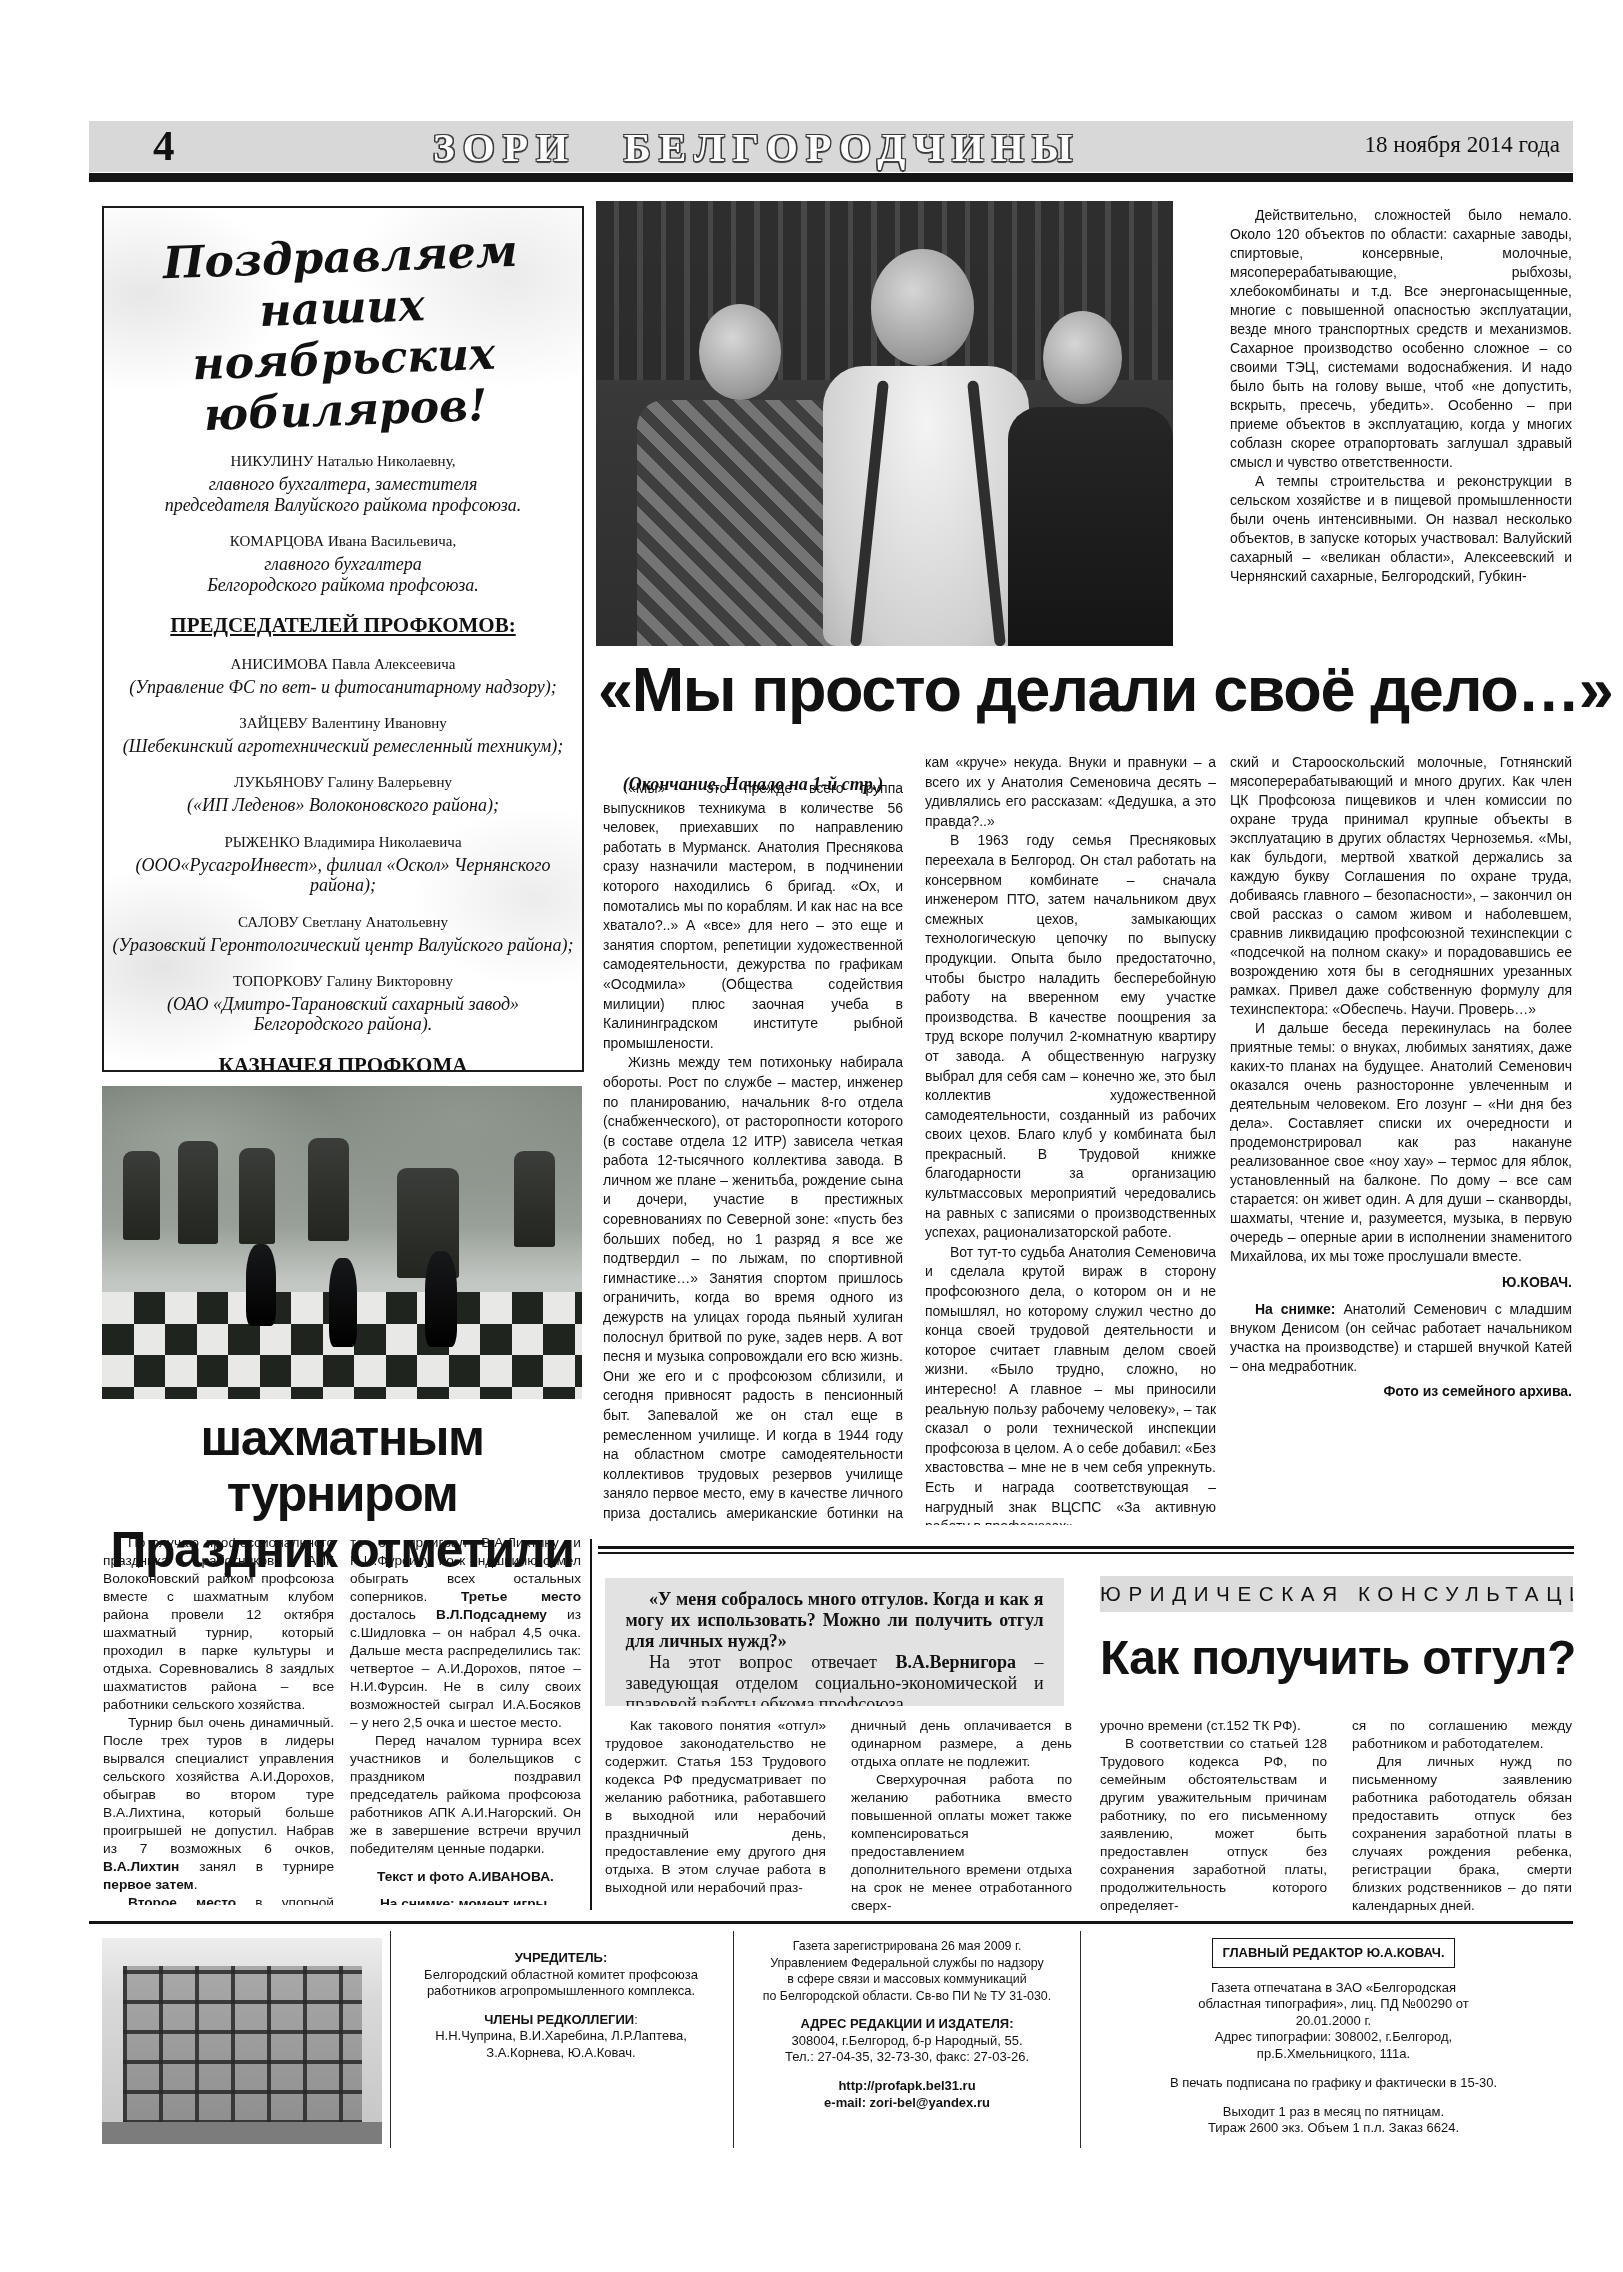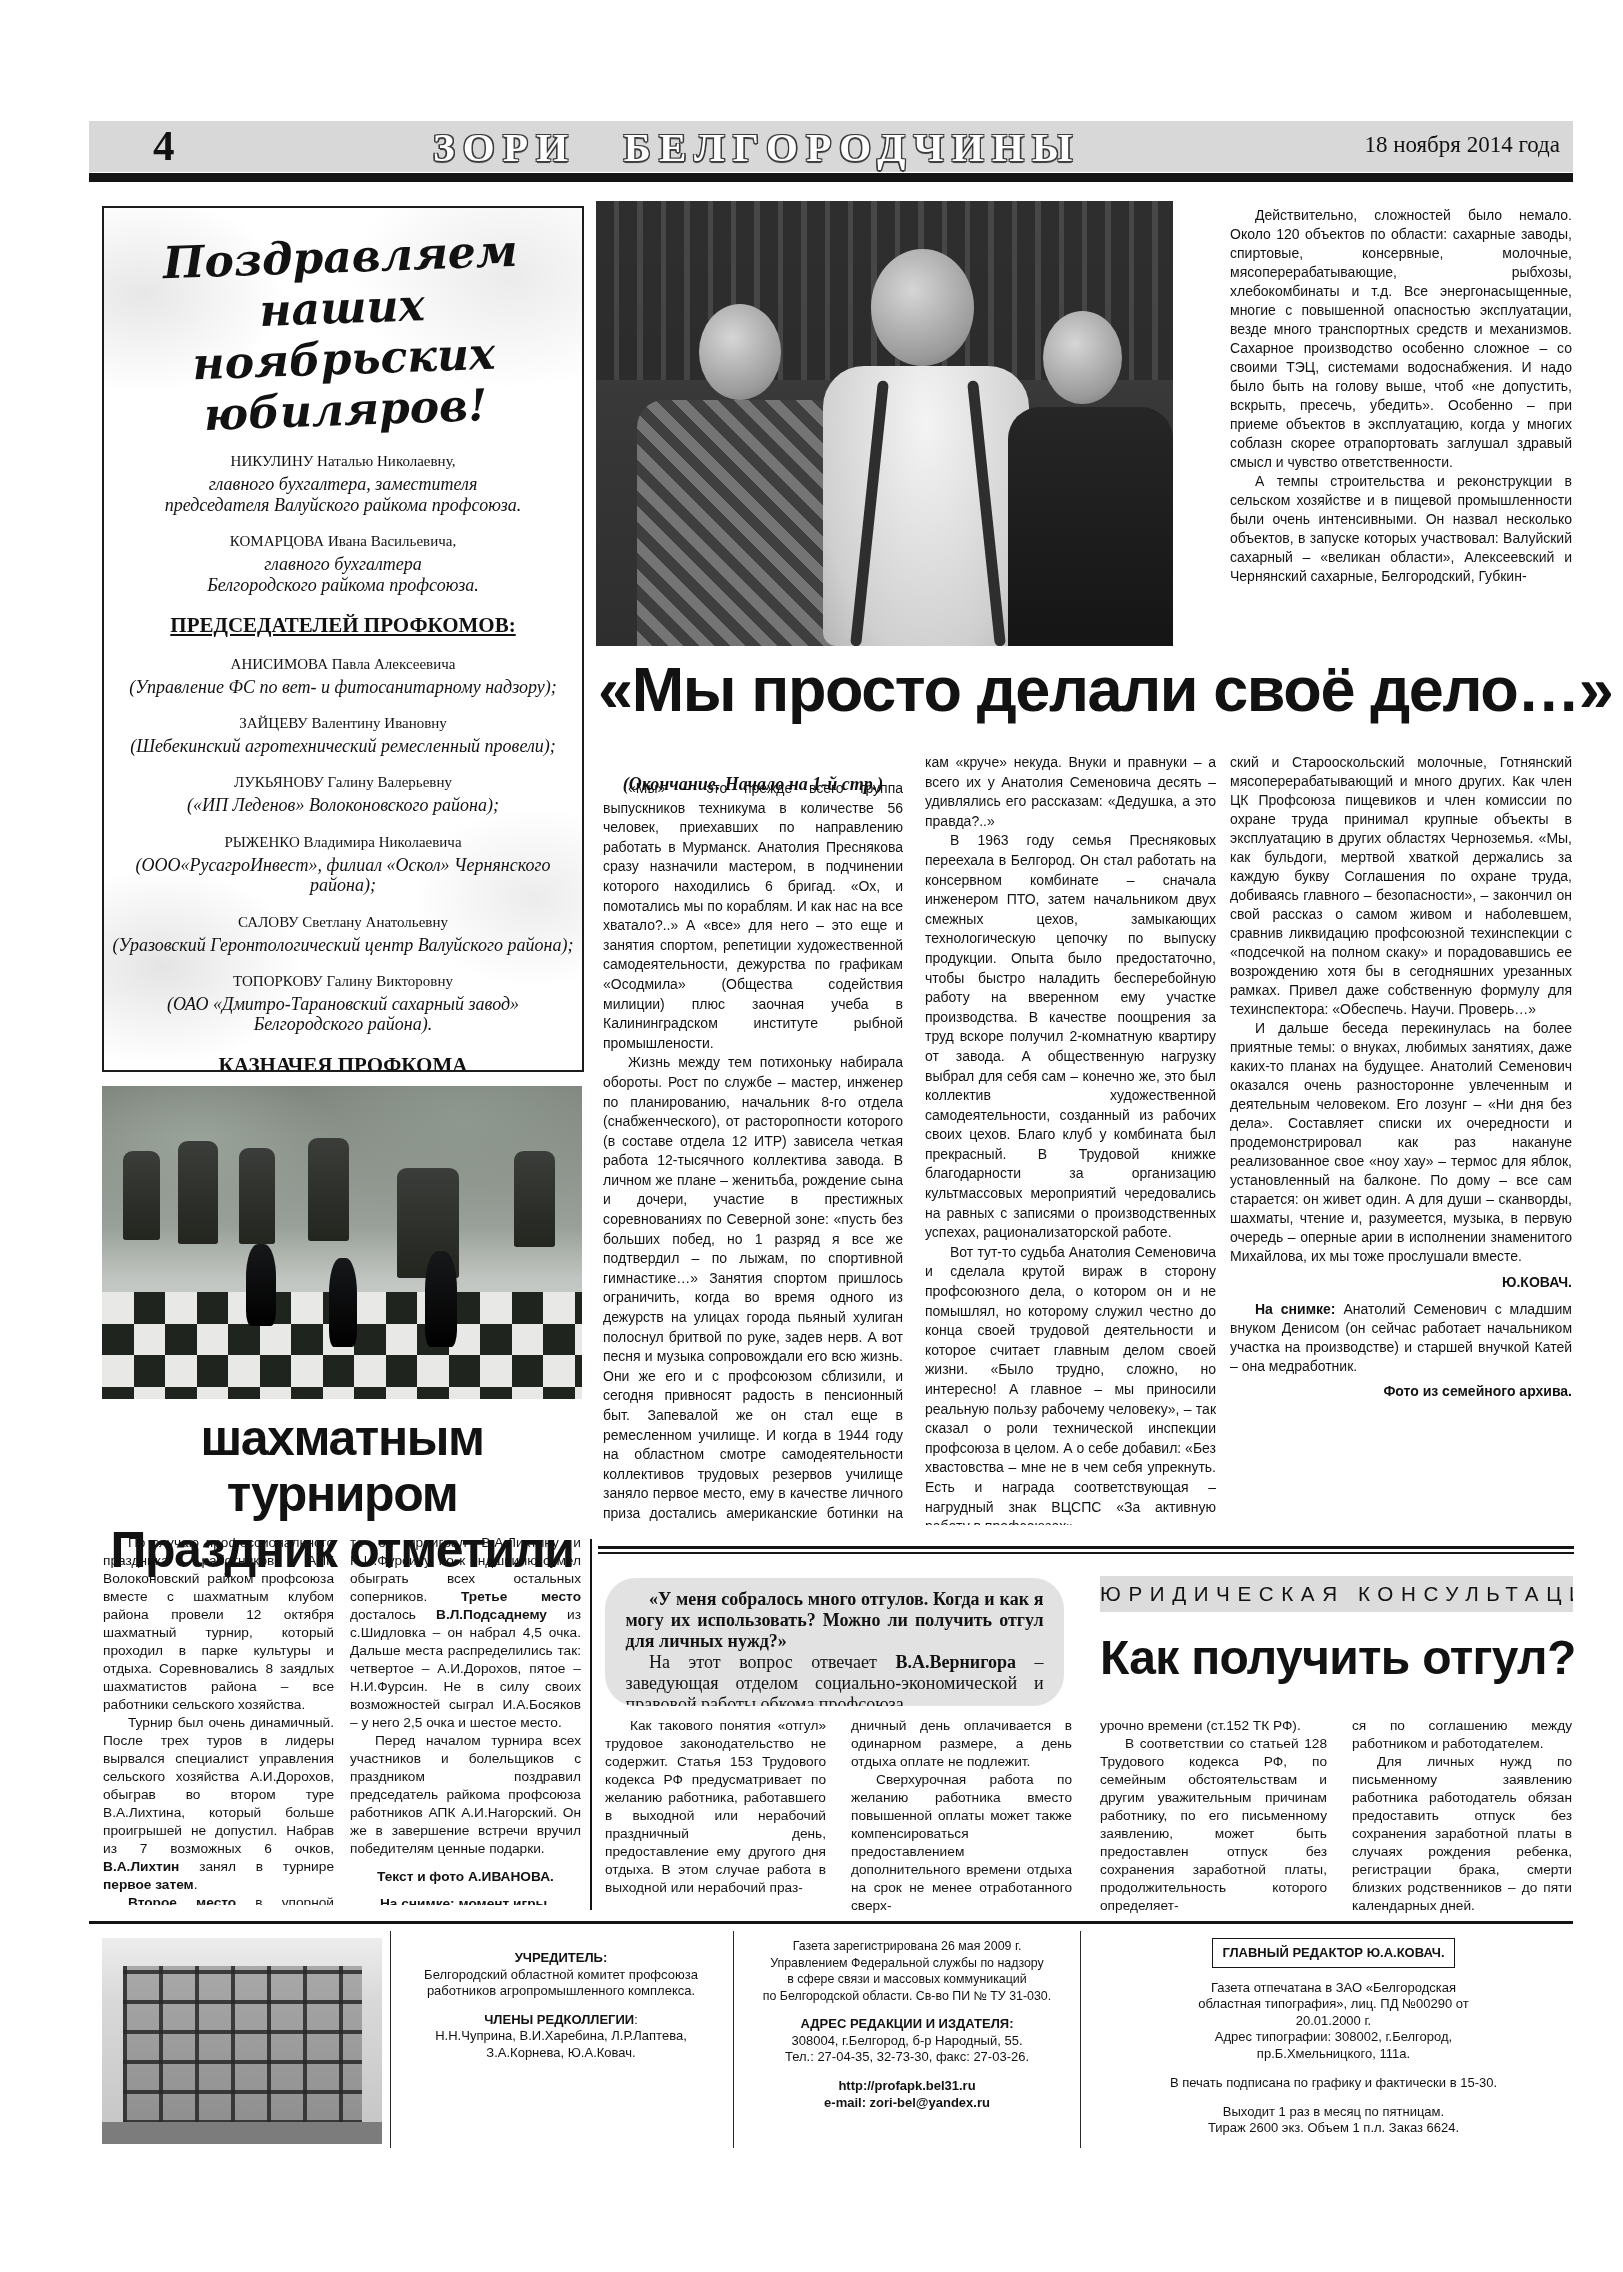--- a/index.html
+++ b/index.html
@@ -67,21 +67,21 @@
      repeating-linear-gradient(0deg,rgba(40,40,40,.85) 0 4.1px,transparent 4.1px 30px),
      linear-gradient(#a9a9a9,#8f8f8f);}
 
   
   .h-main{font-weight:bold;font-size:63px;letter-spacing:-1.4px;text-align:center;white-space:nowrap;}
   .h-chess{font-weight:bold;font-size:50px;line-height:56px;text-align:center;letter-spacing:-1.4px;}
   .h-legal{font-weight:bold;font-size:48px;text-align:center;letter-spacing:-0.7px;white-space:nowrap;}
   .subtitle{font-family:"Liberation Serif",serif;font-weight:bold;font-style:italic;font-size:18px;text-align:center;margin-top:24px;}
 
   
-  .introbox{background:#e2e2e2;padding:11px 20.6px 6.9px 20.6px;overflow:hidden;border-radius:31px;}
+  .introbox{background:#e2e2e2;padding:11px 20.6px 6.9px 20.6px;overflow:hidden;}
   .introbox p{margin:0;text-align:justify;text-indent:23.4px;font-family:"Liberation Serif",serif;
               font-size:18px;line-height:21px;}
   .introbox p.q{font-weight:bold;}
   .legalbar{background:#dcdcdc;text-align:center;font-size:20.6px;letter-spacing:7.6px;
             line-height:36px;white-space:nowrap;overflow:hidden;}
 
   
   .ft{font-size:13px;line-height:16.5px;}
   .ft p{margin:0;text-align:center;text-indent:0;}
   .ft p.fb{font-weight:bold;}
@@ -110,21 +110,21 @@
       <p class="c-name">НИКУЛИНУ Наталью Николаевну,</p>
       <p class="c-desc">главного бухгалтера, заместителя</p>
       <p class="c-desc">председателя Валуйского райкома профсоюза.</p>
       <p class="c-name">КОМАРЦОВА Ивана Васильевича,</p>
       <p class="c-desc">главного бухгалтера</p>
       <p class="c-desc">Белгородского райкома профсоюза.</p>
       <p class="c-sect">ПРЕДСЕДАТЕЛЕЙ ПРОФКОМОВ:</p>
       <p class="c-name">АНИСИМОВА Павла Алексеевича</p>
       <p class="c-desc">(Управление ФС по вет- и фитосанитарному надзору);</p>
       <p class="c-name">ЗАЙЦЕВУ Валентину Ивановну</p>
-      <p class="c-desc">(Шебекинский агротехнический ремесленный провели);</p>
+      <p class="c-desc">(Шебекинский агротехнический ремесленный техникум);</p>
       <p class="c-name">ЛУКЬЯНОВУ Галину Валерьевну</p>
       <p class="c-desc">(«ИП Леденов» Волоконовского района);</p>
       <p class="c-name">РЫЖЕНКО Владимира Николаевича</p>
       <p class="c-desc">(ООО«РусагроИнвест», филиал «Оскол» Чернянского района);</p>
       <p class="c-name">САЛОВУ Светлану Анатольевну</p>
       <p class="c-desc">(Уразовский Геронтологический центр Валуйского района);</p>
       <p class="c-name">ТОПОРКОВУ Галину Викторовну</p>
       <p class="c-desc">(ОАО «Дмитро-Тарановский сахарный завод»</p>
       <p class="c-desc">Белгородского района).</p>
       <p class="c-sect">КАЗНАЧЕЯ ПРОФКОМА</p>

